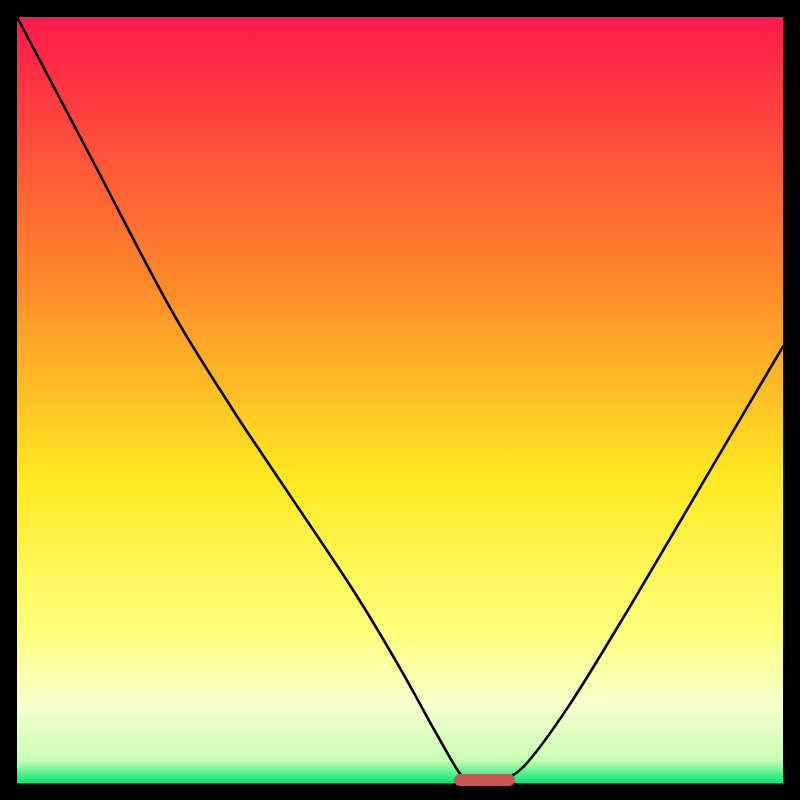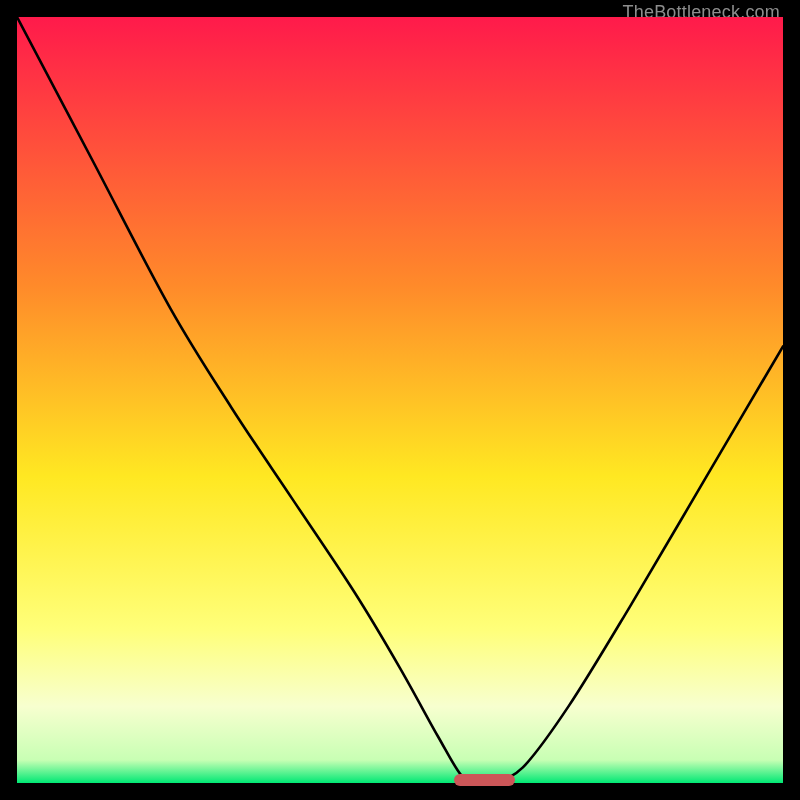--- a/index.html
+++ b/index.html
@@ -47,21 +47,20 @@
     height: 12px;
     border-radius: 6px;
     background: #cb5658;
   }
 </style>
 </head>
 <body>
 
 <div class="frame">
 
-  <div class="watermark">TheBottleneck.com</div>
 
   <div class="plot">
 
     <svg class="gradient" viewBox="0 0 766 766" preserveAspectRatio="none">
       <defs>
         <linearGradient id="bg" x1="0" y1="0" x2="0" y2="1">
 
         <stop offset="0%" stop-color="#ff1a4b"></stop>
             <stop offset="35%" stop-color="#ff8a2a"></stop>
             <stop offset="60%" stop-color="#ffe822"></stop>

